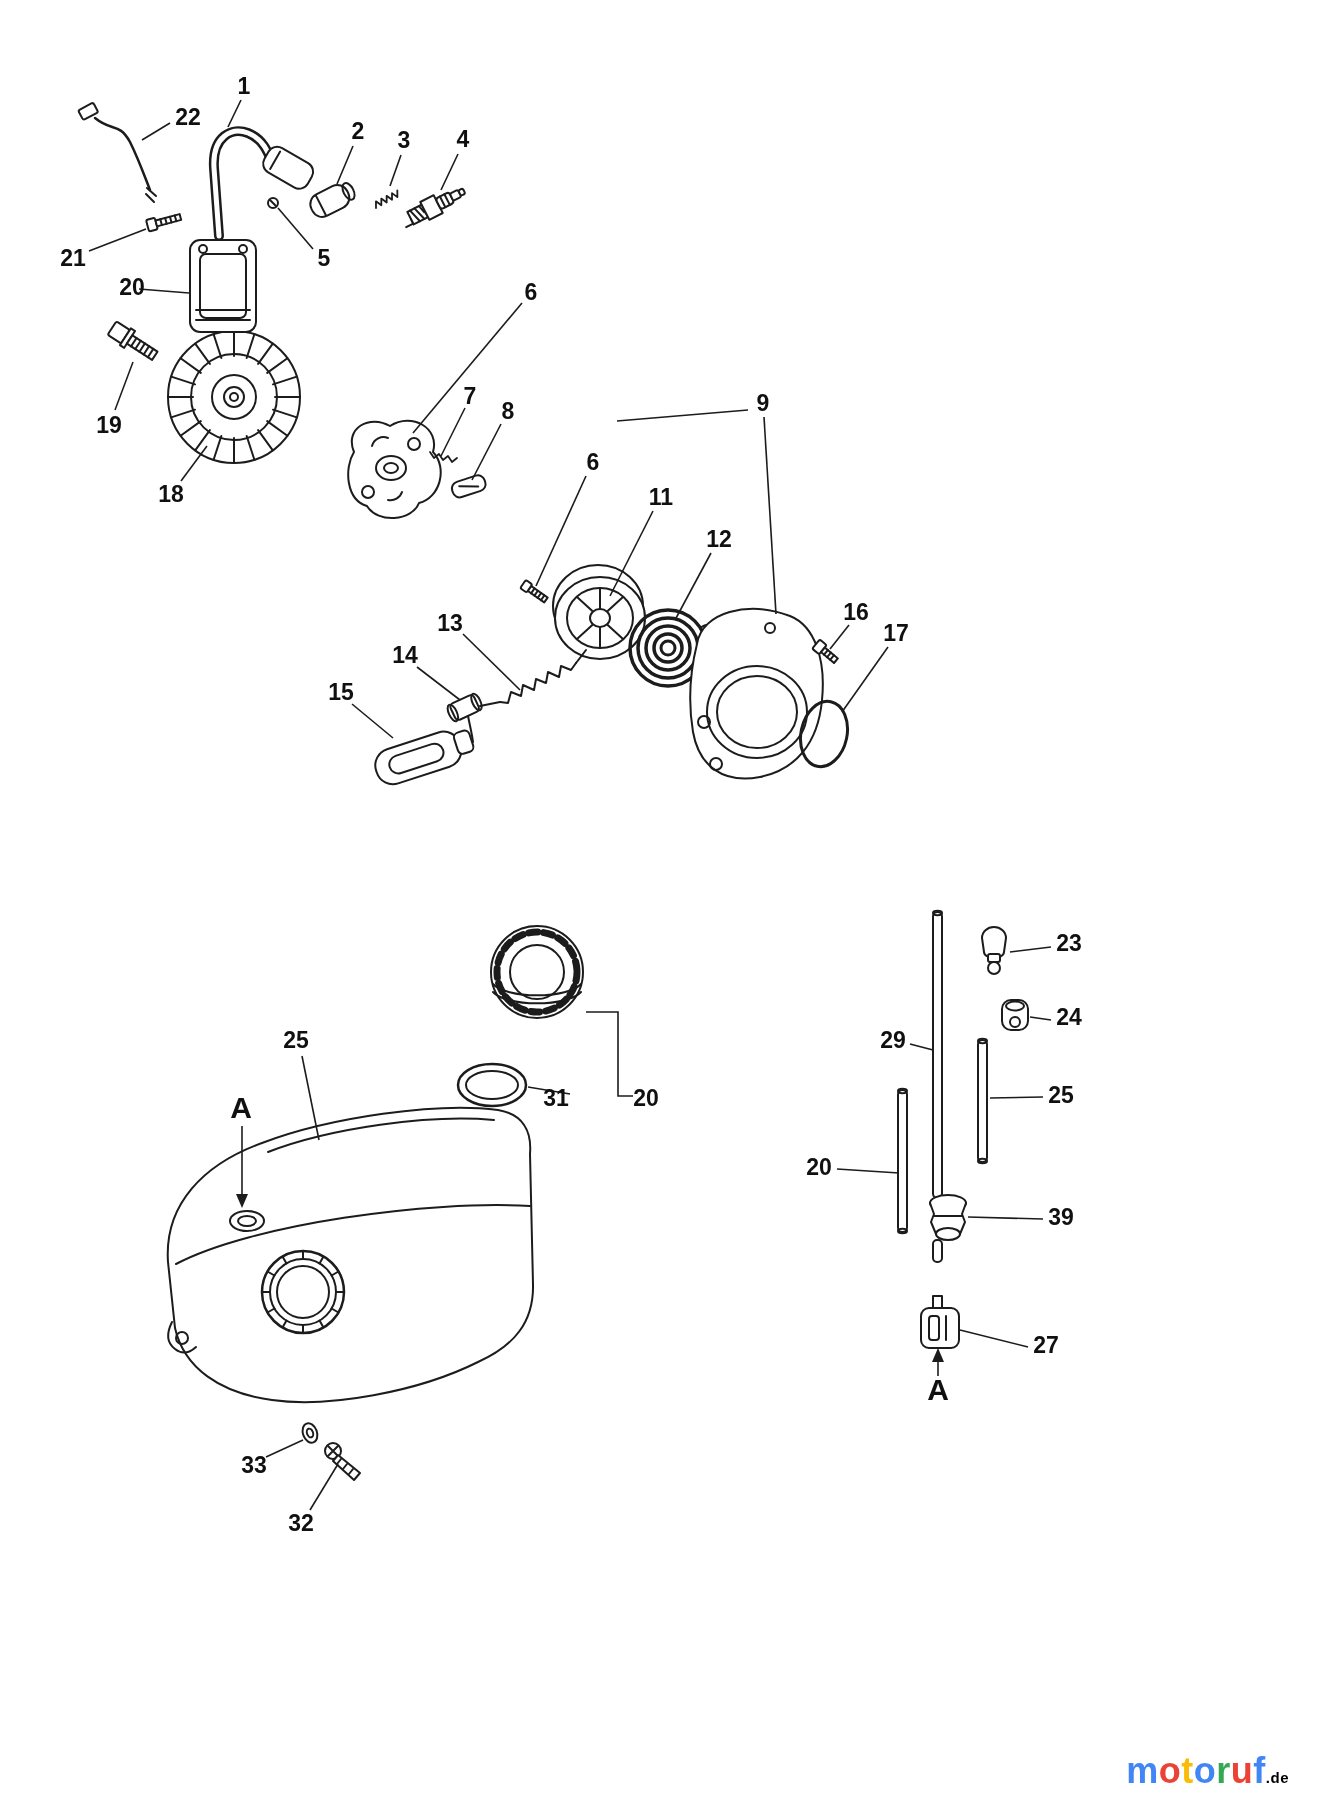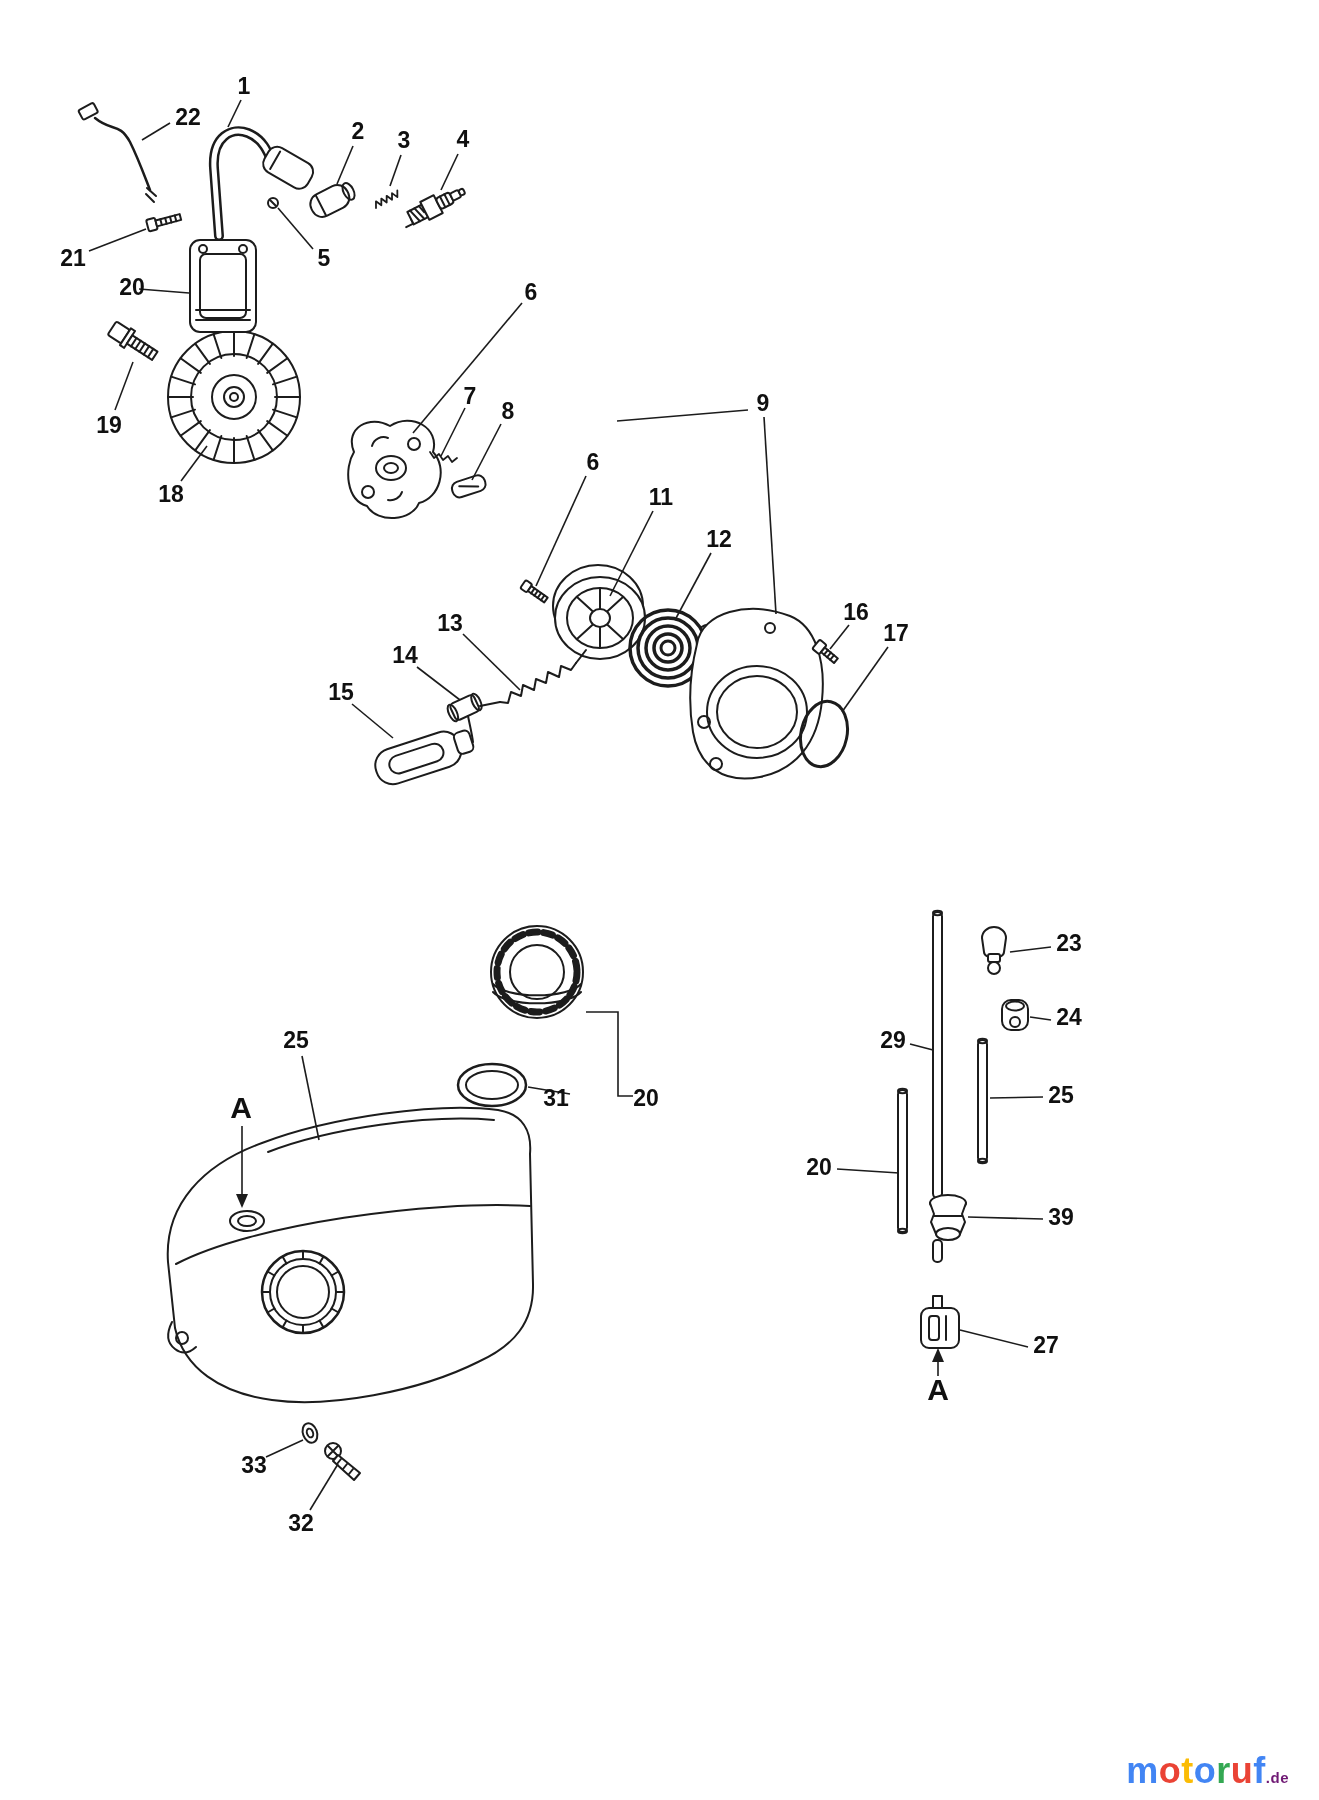--- a/index.html
+++ b/index.html
@@ -5,21 +5,21 @@
   html,body{margin:0;padding:0;background:#ffffff;}
   body{width:1319px;height:1800px;font-family:"Liberation Sans",sans-serif;}
   .stage{position:relative;width:1319px;height:1800px;background:#fff;overflow:hidden;}
   svg{position:absolute;left:0;top:0;}
   .part{stroke:#1c1c1c;fill:none;stroke-width:2;stroke-linecap:round;stroke-linejoin:round;}
   .fw{fill:#ffffff;stroke:#1c1c1c;stroke-width:2;stroke-linecap:round;stroke-linejoin:round;}
   .leader{stroke:#1c1c1c;stroke-width:1.6;fill:none;}
   .callout{position:absolute;transform:translate(-50%,-50%);font-weight:bold;font-size:23px;color:#101010;line-height:1;white-space:nowrap;}
   .marker{position:absolute;transform:translate(-50%,-50%);font-weight:bold;font-size:30px;color:#101010;line-height:1;}
   .watermark{position:absolute;right:30px;bottom:8px;font-size:36px;font-weight:bold;letter-spacing:.5px;}
-  .watermark .tld{font-size:15px;color:#701a75;}
+  .watermark .tld{font-size:15px;color:#000000;}
   .wm0{color:#4285F4}.wm1{color:#EA4335}.wm2{color:#FBBC05}.wm3{color:#4285F4}
   .wm4{color:#34A853}.wm5{color:#EA4335}.wm6{color:#4285F4}
 </style>
 </head>
 <body>
 
 <div class="stage">
 
 <svg width="1319" height="1800" viewBox="0 0 1319 1800">
 

